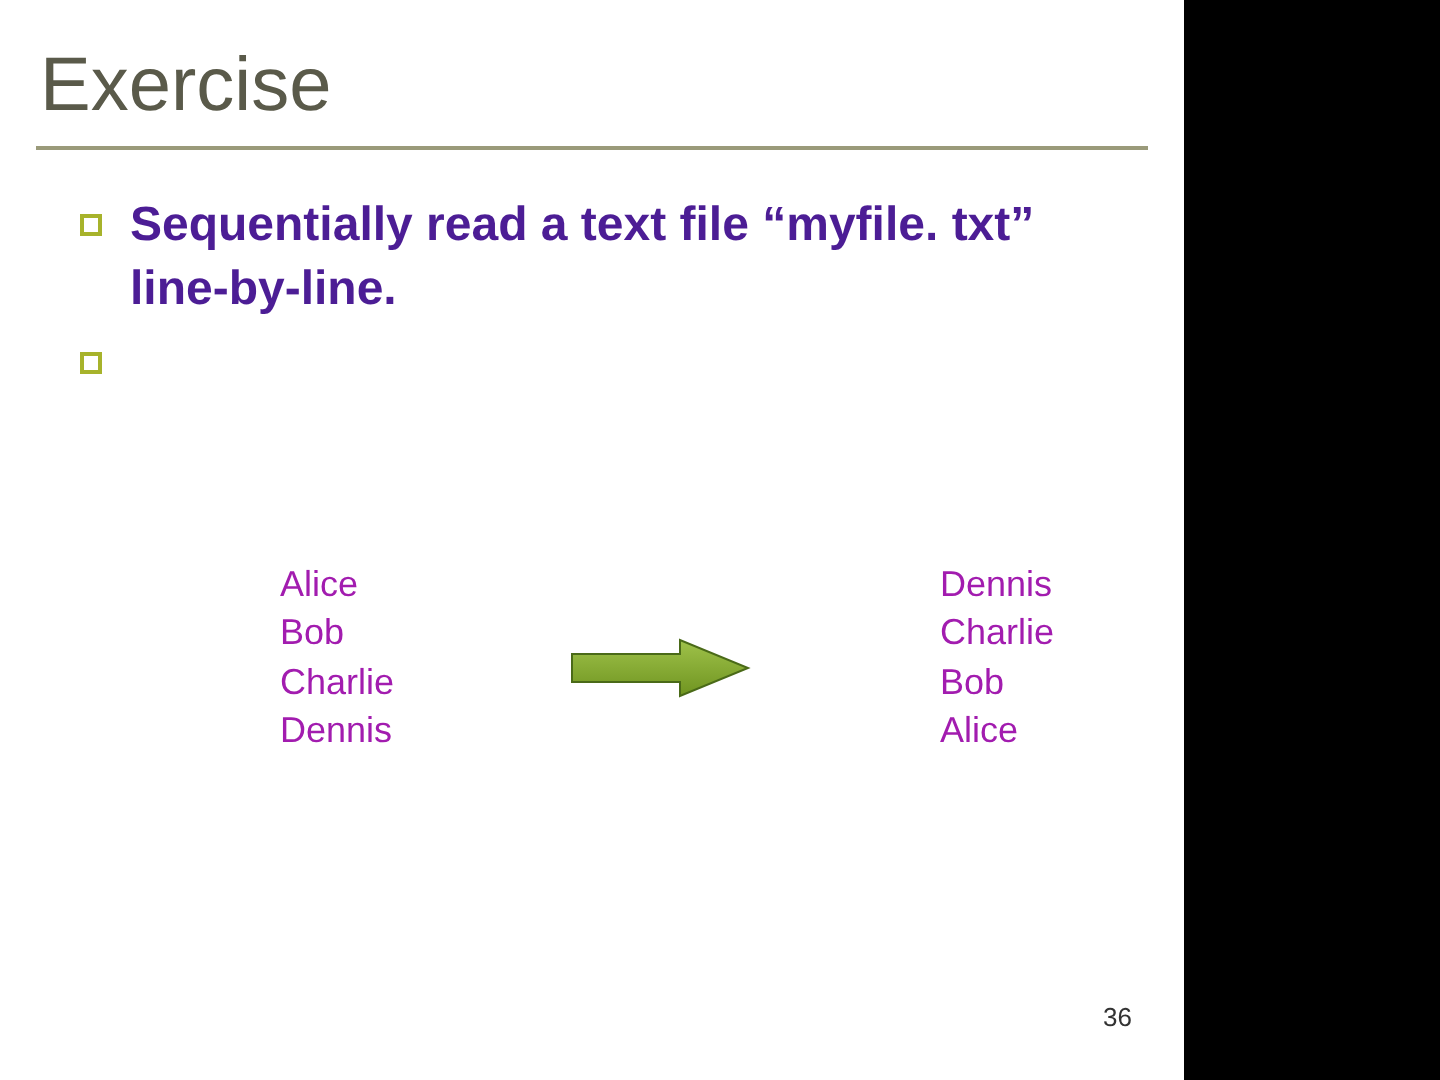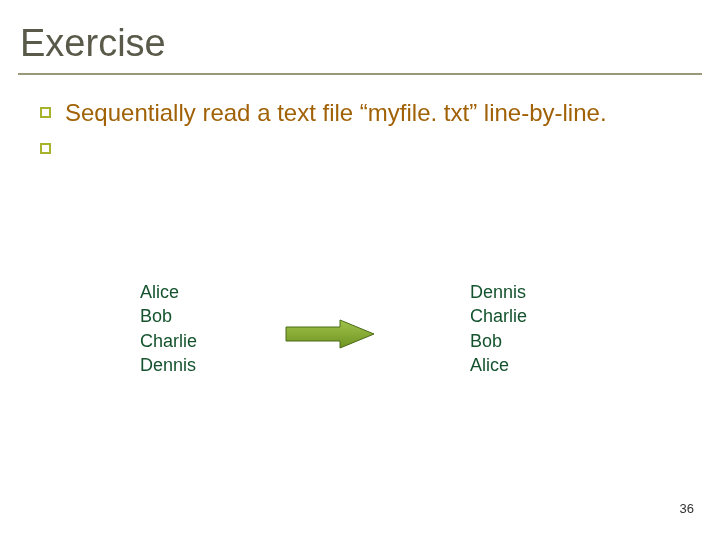--- a/index.html
+++ b/index.html
@@ -8,21 +8,21 @@
     height: 540px;
     background: #000;
     font-family: Verdana, Geneva, sans-serif;
     position: relative;
     overflow: hidden;
   }
   .slide {
     position: absolute;
     top: 0;
     left: 0;
-    width: 720px;
+    width: 592px;
     height: 540px;
     background: #fff;
   }
   .title {
     font-size: 38px;
     color: #5a5a4a;
     padding: 22px 0 6px 20px;
     font-weight: normal;
   }
   .title-underline {
@@ -42,34 +42,35 @@
   .bullet-marker {
     width: 11px;
     height: 11px;
     border: 2px solid #a7b32b;
     margin-top: 10px;
     margin-right: 14px;
     flex-shrink: 0;
   }
   .bullet-text {
     font-size: 24px;
-    color: #a16207;
+    color: #4c1d95;
     line-height: 1.35;
+    font-weight: bold;
   }
   .example-area {
     position: absolute;
     top: 260px;
     left: 0;
     width: 720px;
     height: 150px;
   }
   .list-col {
     position: absolute;
     font-size: 18px;
-    color: #14532d;
+    color: #a21caf;
     line-height: 1.35;
   }
   .list-left { left: 140px; top: 20px; }
   .list-right { left: 470px; top: 20px; }
   .arrow-svg {
     position: absolute;
     left: 280px;
     top: 56px;
   }
   .pagenum {

